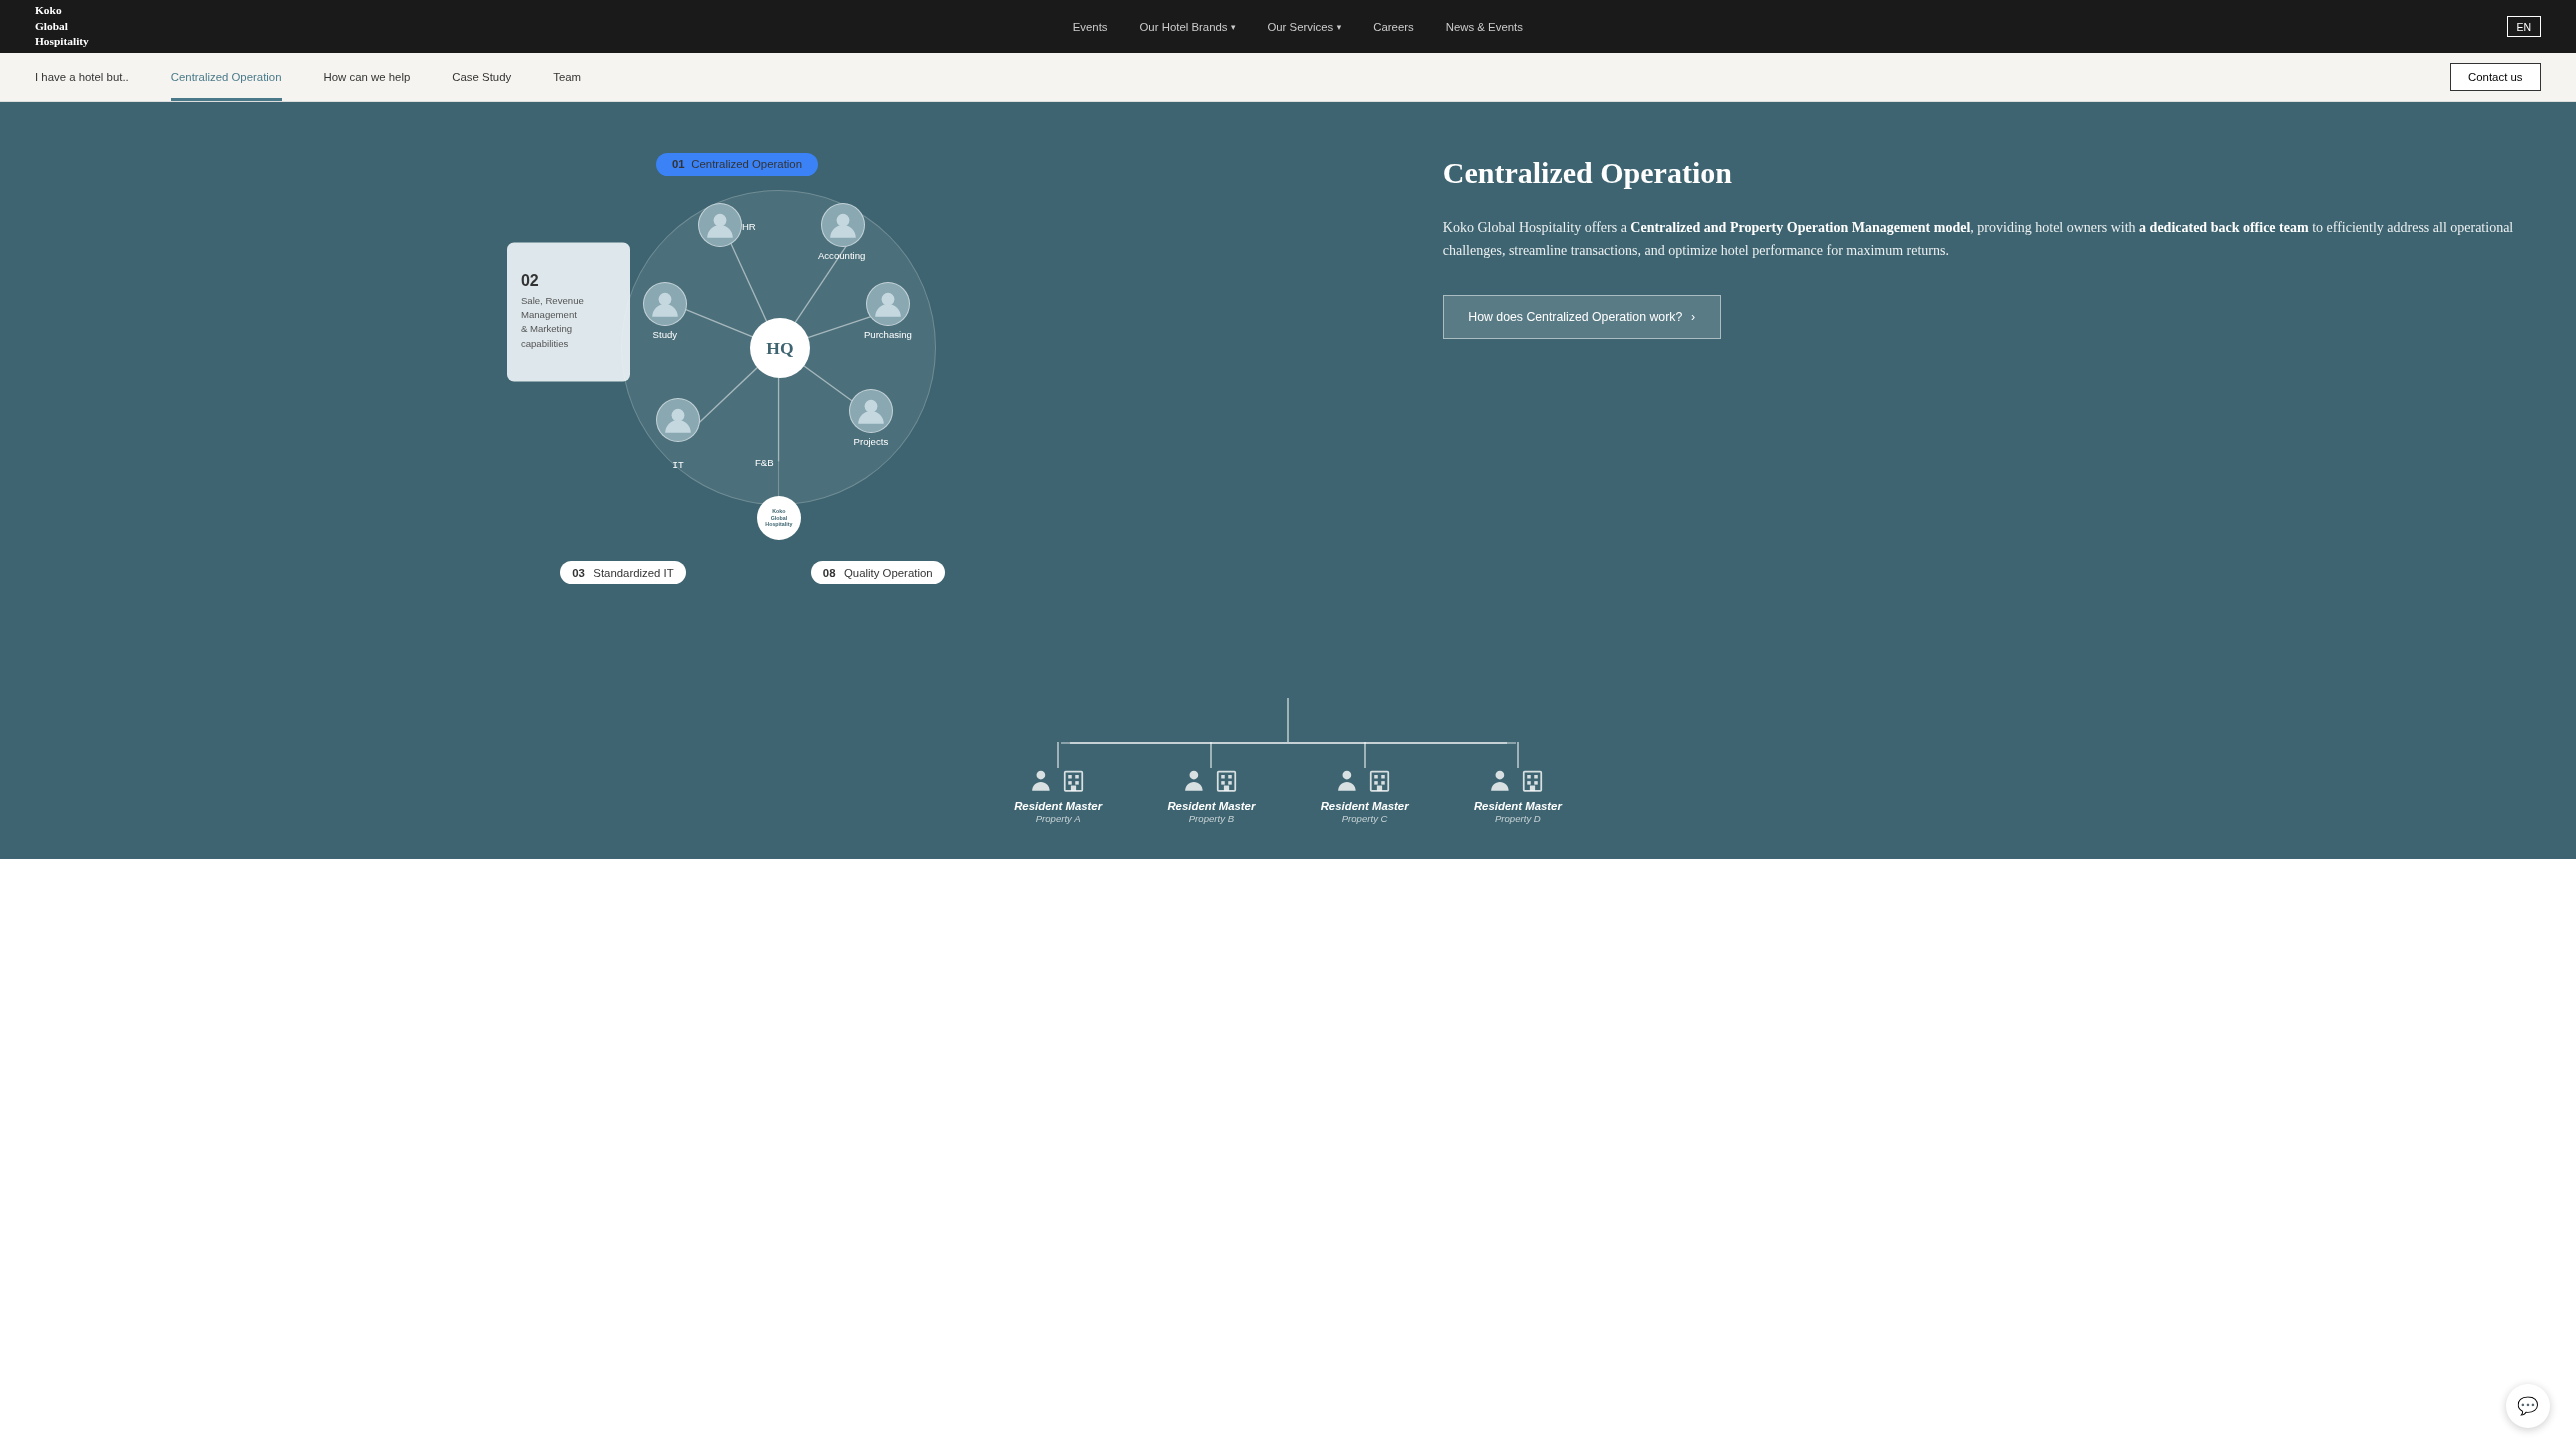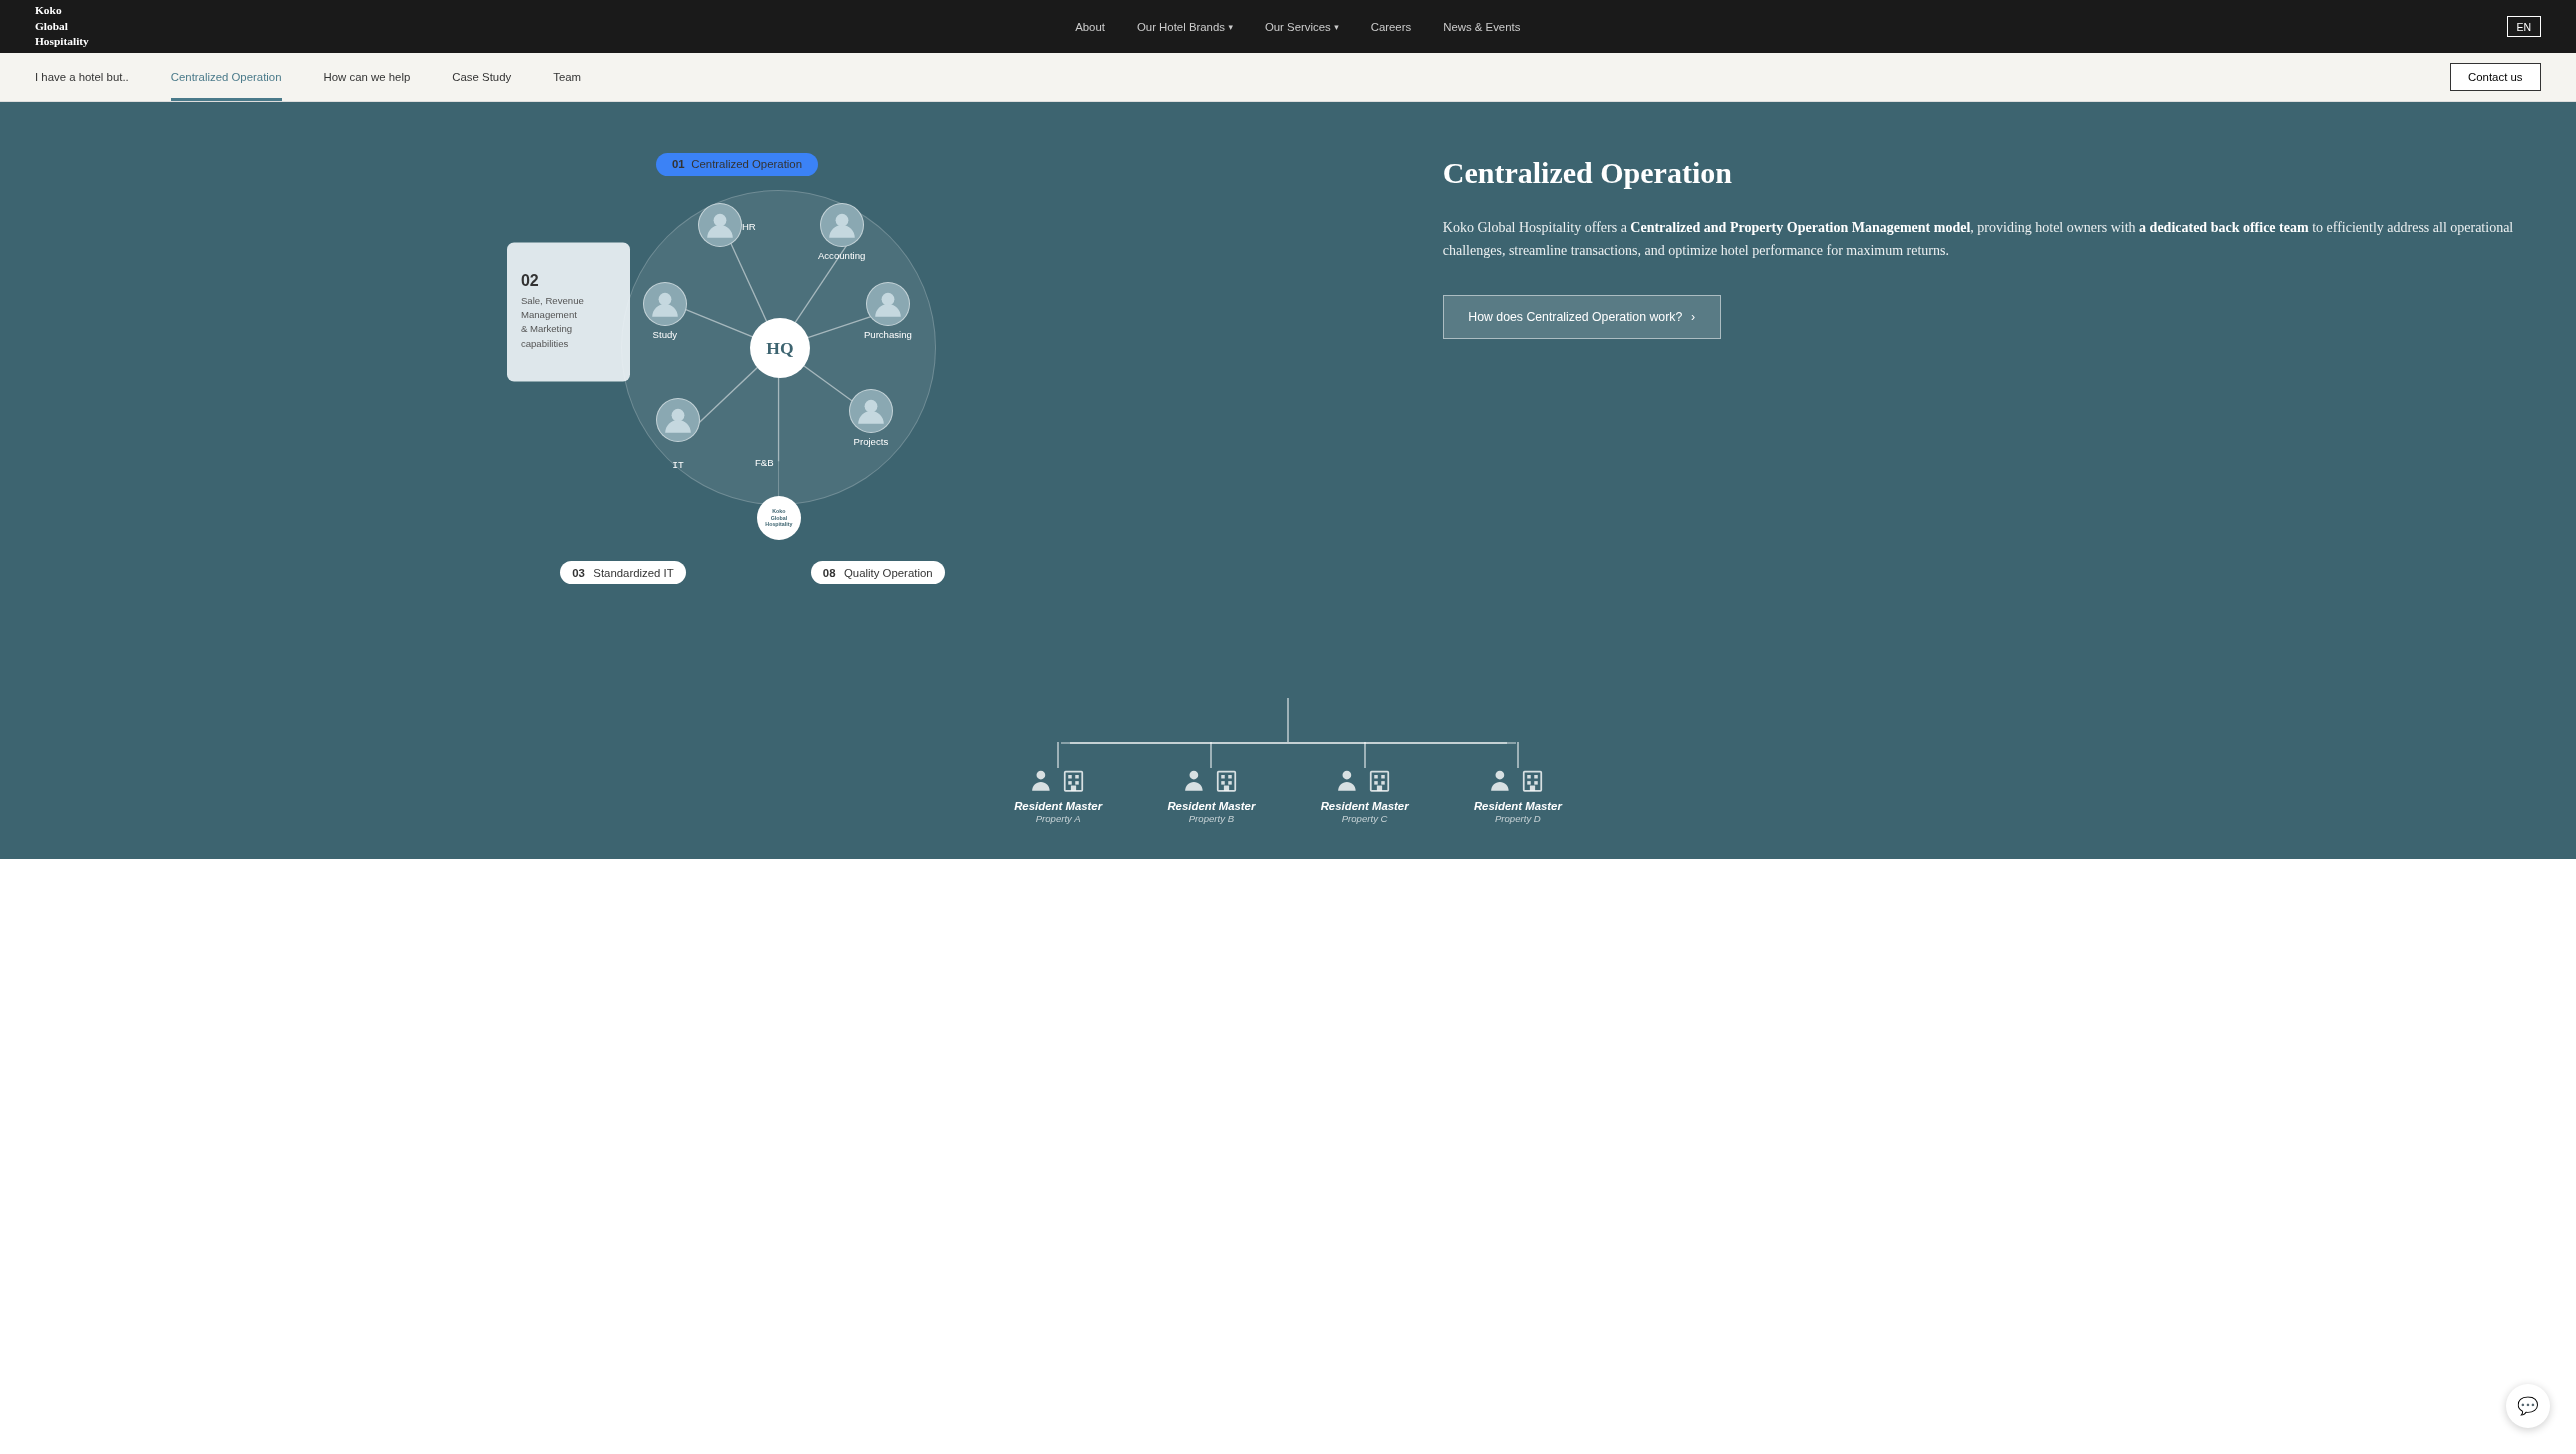--- a/index.html
+++ b/index.html
@@ -270,21 +270,21 @@
 <body>
 
 <nav class="nav-bar">
   <div class="logo">
     <span>Koko</span><br>
     <span>Global</span><br>
     <span>Hospitality</span>
   </div>
   <ul class="nav-links">
     <li>
-        <a href="#">About</a>
+        <a href="#">Events</a>
       </li>
     <li>
         <a href="#">
       <span>Our Hotel Brands</span>
       <span class="chevron">▾</span>
     </a>
       </li>
     <li>
         <a href="#">
       <span>Our Services</span>
@@ -363,21 +363,21 @@
       <div style="position:absolute; top:66px; left:191px; display:flex; align-items:center; z-index:15;">
         <div style="width:44px;height:44px;border-radius:50%;background:#8aa8b2;border:1.8px solid rgba(255,255,255,0.5);overflow:hidden;display:flex;align-items:center;justify-content:center;">
           <svg viewBox="0 0 40 40" width="32" height="32" fill="#c5d8df">
               <circle cx="20" cy="14" r="8"></circle>
               <path d="M4 36c0-8.8 7.2-16 16-16s16 7.2 16 16"></path>
             </svg>
         </div>
         <span style="color:#fff;font-size:9.6px;font-family:Arial,sans-serif;margin-top:2.6px;">HR</span>
       </div>
 
-      <div style="position:absolute; top:66px; left:311px; display:flex; flex-direction:column; align-items:center; z-index:15;">
+      <div style="position:absolute; top:66px; left:311px; display:flex; flex-direction:column; align-items:flex-end; z-index:15;">
         <div style="width:44px;height:44px;border-radius:50%;background:#8aa8b2;border:1.8px solid rgba(255,255,255,0.5);overflow:hidden;display:flex;align-items:center;justify-content:center;">
           <svg viewBox="0 0 40 40" width="32" height="32" fill="#c5d8df">
               <circle cx="20" cy="14" r="8"></circle>
               <path d="M4 36c0-8.8 7.2-16 16-16s16 7.2 16 16"></path>
             </svg>
         </div>
         <span style="color:#fff;font-size:9.6px;font-family:Arial,sans-serif;margin-top:2.6px;">Accounting</span>
       </div>
 
       <div style="position:absolute; top:145px; left:136px; display:flex; flex-direction:column; align-items:center; z-index:15;">

